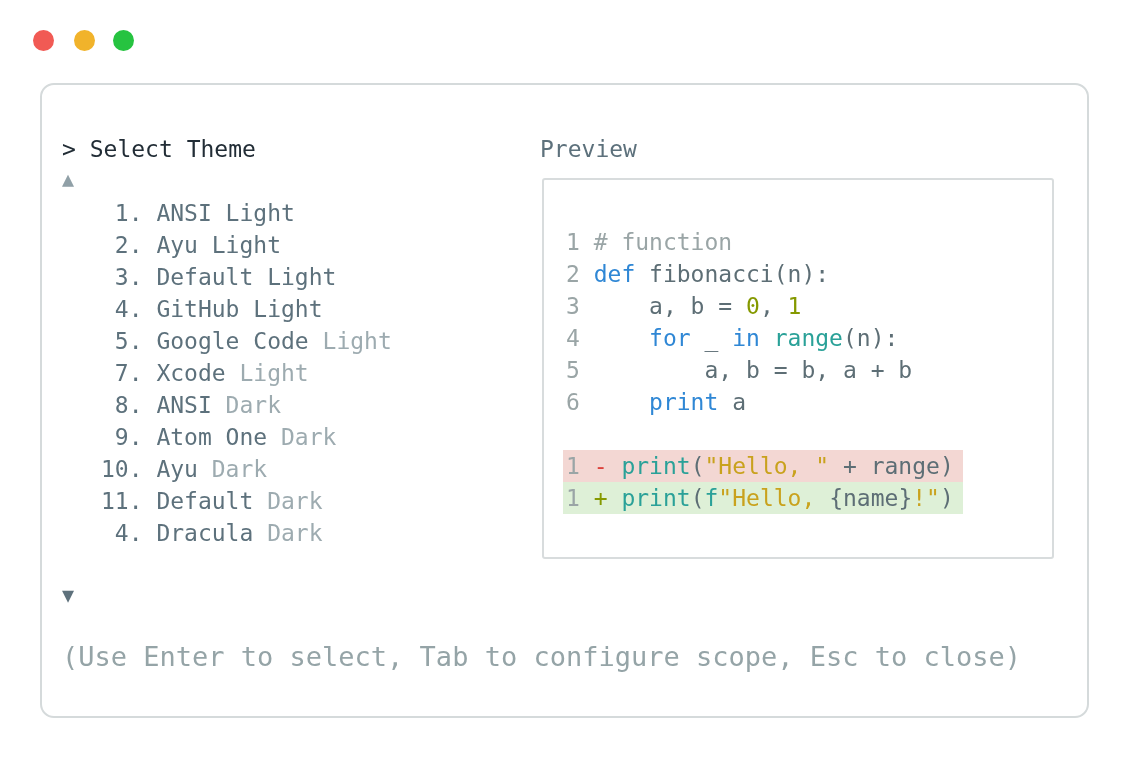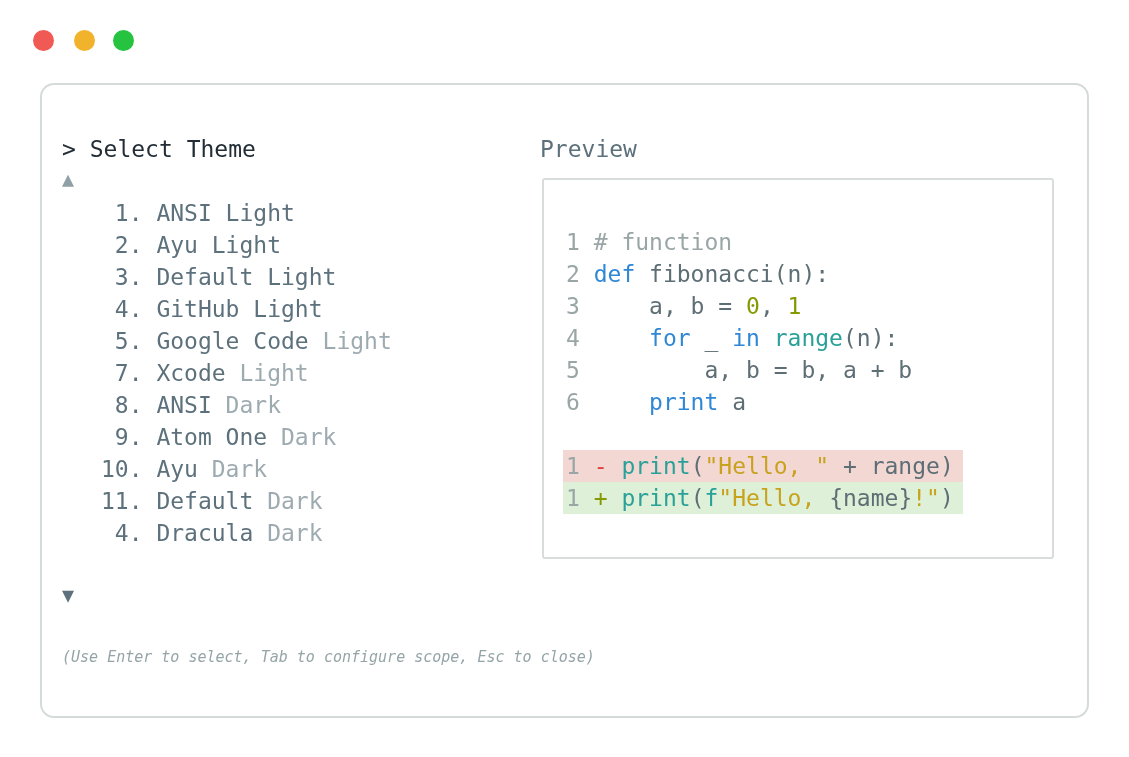--- a/index.html
+++ b/index.html
@@ -52,22 +52,22 @@
 
   .tok-text    { color: var(--code-text, #5d6e75); }
   .tok-comment { color: var(--comment, #9aa5a6); }
   .tok-keyword { color: var(--keyword, #2f87d5); margin-top: 16px; }
   .tok-builtin { color: var(--builtin, #2aa198); }
   .tok-number  { color: var(--number, #859900); }
   .tok-string  { color: var(--string, #c9a21d); }
   .tok-minus   { color: var(--minus, #dc423c); }
   .tok-plus    { color: var(--plus, #859900); }
 
-  .footer { left: 20px; top: 556px; font-size: 15px; line-height: 32px;
-    color: var(--footer-text, #95a4a7); white-space: pre; font-style: italic; }
+  .footer { left: 20px; top: 556px; font-size: 27px; line-height: 32px;
+    color: var(--footer-text, #95a4a7); white-space: pre; }
 </style>
 </head>
 <body>
 
 <div class="traffic">
     <span class="light" style="left: 0px; background: rgb(241, 90, 84);"></span>
     <span class="light" style="left: 41px; background: rgb(241, 179, 43);"></span>
     <span class="light" style="left: 80px; background: rgb(38, 195, 64);"></span>
   </div>
 

